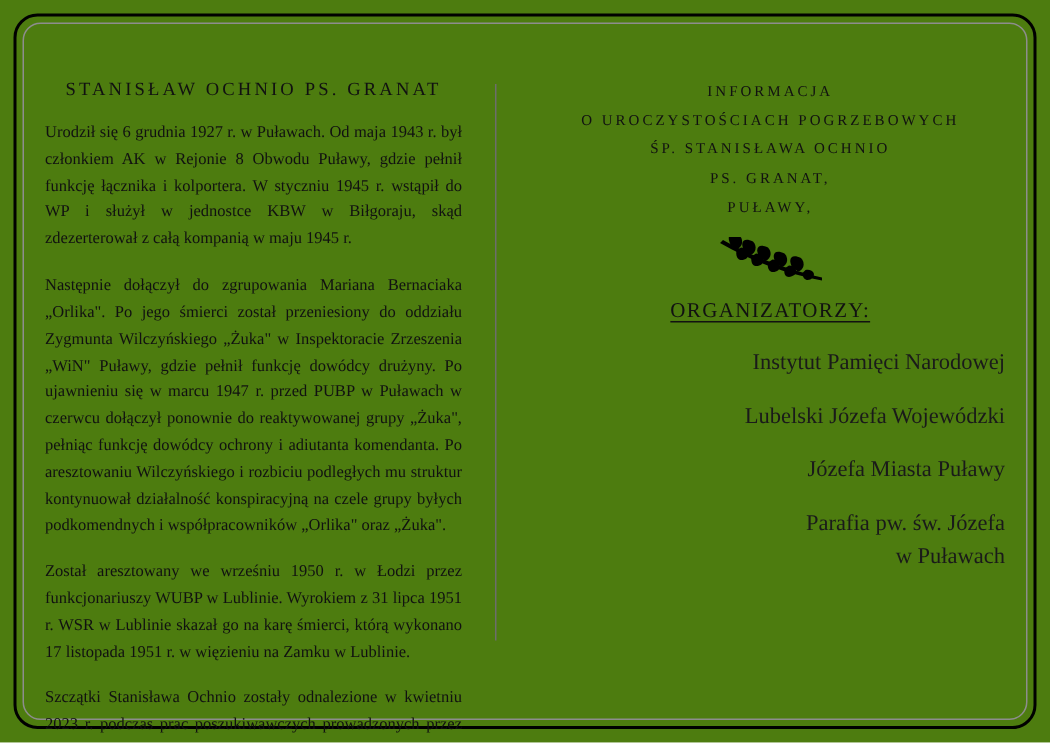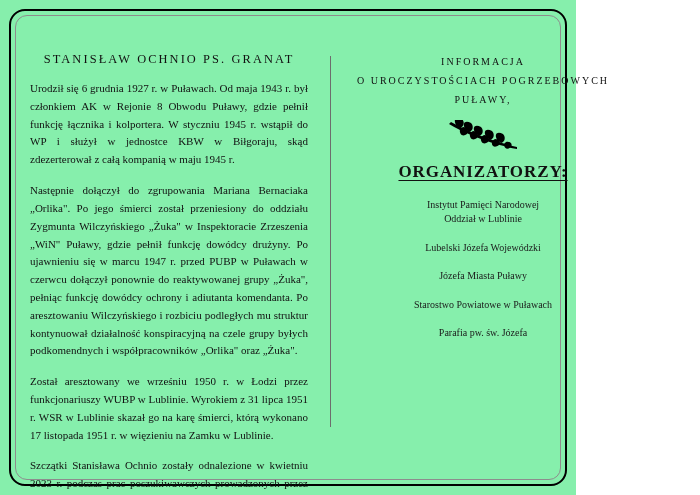--- a/index.html
+++ b/index.html
@@ -11,24 +11,24 @@
     width: 700px;
     height: 495px;
     font-family: "Liberation Serif", "DejaVu Serif", serif;
     color: #111111;
     overflow: hidden;
   }
 
   
   .page {
     position: relative;
-    width: 576px;
+    width: 700px;
     height: 495px;
     box-sizing: border-box;
-    background: #86efac;
+    background: #4d7c0f;
   }
   .frame-outer {
     position: absolute;
     left: 9px;
     top: 9px;
     right: 9px;
     bottom: 9px;
     border: 2.2px solid #000000;
     border-radius: 16px;
     pointer-events: none;
@@ -103,37 +103,38 @@
   .ornament {
     margin: 10px 0 8px 0;
     height: 34px;
     display: flex;
     align-items: center;
     justify-content: center;
   }
   .ornament svg { display: block; }
 
   .organizers-label {
-    font-size: 17px;
+    font-size: 14px;
     letter-spacing: 0.9px;
-    font-weight: 700;
+    font-weight: 400;
     text-decoration: underline;
     text-underline-offset: 3px;
     margin: 0 0 16px 0;
   }
   .org-list {
     list-style: none;
     margin: 0;
     padding: 0;
   }
   .org-item {
-    font-size: 10px;
+    font-size: 15px;
     line-height: 1.45;
     margin-bottom: 14px;
     color: #1a1a1a;
+    text-align: right;
   }
   .org-item:last-child { margin-bottom: 16px; }
   .org-item .line { display: block; }
 </style>
 </head>
 <body>
 
 <div class="page">
 
   <div class="frame-outer"></div>
@@ -150,20 +151,22 @@
       <p class="bio-par">Szczątki Stanisława Ochnio zostały odnalezione w kwietniu 2023 r. podczas prac poszukiwawczych prowadzonych przez IPN na Cmentarzu Rzymskokatolickim przy ul. Unickiej w Lublinie, a informacje o ich identyfikacji przekazano 1 października 2024 r. w Pałacu Prezydenckim w Warszawie.</p>
     </div>
 
     <div class="divider"></div>
 
     <div class="col-right">
 
       <div class="info-heading">
         <span class="line">INFORMACJA</span>
         <span class="line">O UROCZYSTOŚCIACH POGRZEBOWYCH</span>
+        <span class="line">ŚP. STANISŁAWA OCHNIO</span>
+        <span class="line">PS. GRANAT,</span>
         <span class="line">PUŁAWY,</span>
       </div>
 
       <div class="ornament">
         <svg width="80" height="34" viewBox="0 0 80 34" aria-hidden="true">
           <g fill="#000000">
 
             <path d="M8 2 C 22 10, 44 20, 74 27 L74 29 C 42 23, 20 12, 6 4 Z"></path>
 
             <path d="M13 5 C 10 -1, 13 -4, 19 -1 C 22 2, 21 7, 17 8 Z"></path>
@@ -179,31 +182,28 @@
             <path d="M61 24 C 61 29, 65 30, 68 27 C 70 24, 67 21, 63 22 Z"></path>
           </g>
         </svg>
       </div>
 
       <div class="organizers-label">ORGANIZATORZY:</div>
 
       <ul class="org-list">
         <li class="org-item">
           <span class="line">Instytut Pamięci Narodowej</span>
-          <span class="line">Oddział w Lublinie</span>
         </li>
         <li class="org-item">
           <span class="line">Lubelski Józefa Wojewódzki</span>
         </li>
         <li class="org-item">
           <span class="line">Józefa Miasta Puławy</span>
         </li>
         <li class="org-item">
-          <span class="line">Starostwo Powiatowe w Puławach</span>
-        </li>
-        <li class="org-item">
           <span class="line">Parafia pw. św. Józefa</span>
+          <span class="line">w Puławach</span>
         </li>
       </ul>
 
     </div>
   </div>
 </div>
 
 </body></html>

